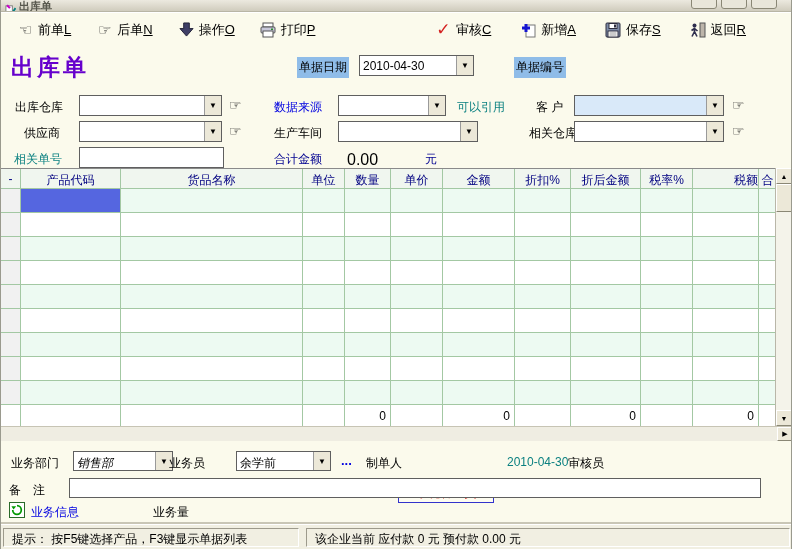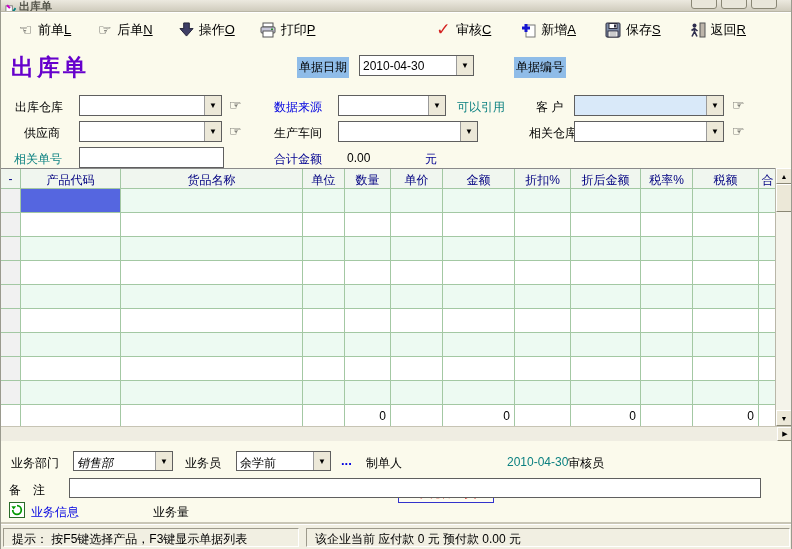--- a/index.html
+++ b/index.html
@@ -37,21 +37,21 @@
   .flabel.green { color:#008000; }
   .field, .combo { position:absolute; height:21px; background:#fff; border:1px solid #5f5f5f; }
   .combo { display:flex; }
   .combo .combo-text { flex:1; font-size:12px; padding:3px 3px 0 3px; overflow:hidden; white-space:nowrap; }
   .combo .combo-btn { width:17px; background:#ECE8D8; border-left:1px solid #9a9a9a; display:flex;
                       align-items:center; justify-content:center; font-size:8px; color:#000; cursor:pointer; }
   .combo.bluebg { background:#D9E9F9; }
   .combo.bluebg .combo-text { background:#D9E9F9; }
   .field { font-size:12px; padding:3px 4px 0 4px; }
   .hand-btn { position:absolute; font-size:14px; color:#111; cursor:pointer; line-height:20px; }
-  .val-text { position:absolute; font-size:12px; color:#000; }
+  .val-text { position:absolute; font-size:16px; color:#000; }
 
   
   .grid { position:absolute; left:0; top:168px; width:776px; height:258px; background:#fff;
           border-top:1px solid #8a8a8a; overflow:hidden; }
   .grid-row { display:flex; }
   .gcell { border-right:1px solid #A3C8A3; border-bottom:1px solid #A3C8A3; font-size:12px;
            overflow:hidden; white-space:nowrap; flex:none; }
   .grid-row.header .gcell { height:20px; background:#F0F6EF; color:#000080; text-align:center; padding-top:3px; }
   .grid-row.data .gcell { height:24px; padding:5px 4px 0 4px; }
   .grid-row.data .gcell.ind { background:#F1F1F1; }
@@ -247,21 +247,21 @@
         <div class="gcell" style="width: 20px;">-</div>
         <div class="gcell" style="width: 100px;">产品代码</div>
         <div class="gcell" style="width: 182px;">货品名称</div>
         <div class="gcell" style="width: 42px;">单位</div>
         <div class="gcell" style="width: 46px;">数量</div>
         <div class="gcell" style="width: 52px;">单价</div>
         <div class="gcell" style="width: 72px;">金额</div>
         <div class="gcell" style="width: 56px;">折扣%</div>
         <div class="gcell" style="width: 70px;">折后金额</div>
         <div class="gcell" style="width: 52px;">税率%</div>
-        <div class="gcell" style="width: 66px;">税额</div>
+        <div class="gcell" style="width: 66px; text-align: right;">税额</div>
         <div class="gcell" style="width: 18px;">合</div>
       </div>
       <div class="grid-row data stripe">
         <div class="gcell ind" style="width: 20px;"></div>
         <div class="gcell sel" style="width: 100px;"></div>
         <div class="gcell" style="width: 182px;"></div>
         <div class="gcell" style="width: 42px;"></div>
         <div class="gcell" style="width: 46px;"></div>
         <div class="gcell" style="width: 52px;"></div>
         <div class="gcell" style="width: 72px;"></div>
@@ -408,21 +408,21 @@
   <div class="hscroll">
     <div class="sbtn">▶</div>
   </div>
 
   <div class="bottom-form">
     <span class="flabel" style="left:10px;top:14px;">业务部门</span>
     <div class="combo" style="left:72px;top:10px;width:100px;height:20px;font-style:italic;">
       <div class="combo-text">销售部</div>
       <div class="combo-btn">▼</div>
     </div>
-    <span class="flabel" style="left:184px;top:14px;">业务员</span>
+    <span class="flabel" style="left:168px;top:14px;">业务员</span>
     <div class="combo" style="left:235px;top:10px;width:95px;height:20px;">
       <div class="combo-text">余学前</div>
       <div class="combo-btn">▼</div>
     </div>
     <span class="more-dots" style="left:340px;top:12px;">...</span>
     <span class="flabel" style="left:365px;top:14px;">制单人</span>
     <div class="maker-box" style="left:397px;top:10px;width:96px;">系统管理员</div>
     <span class="flabel teal" style="left:506px;top:14px;">2010-04-30</span>
     <span class="flabel" style="left:567px;top:14px;">审核员</span>
 

